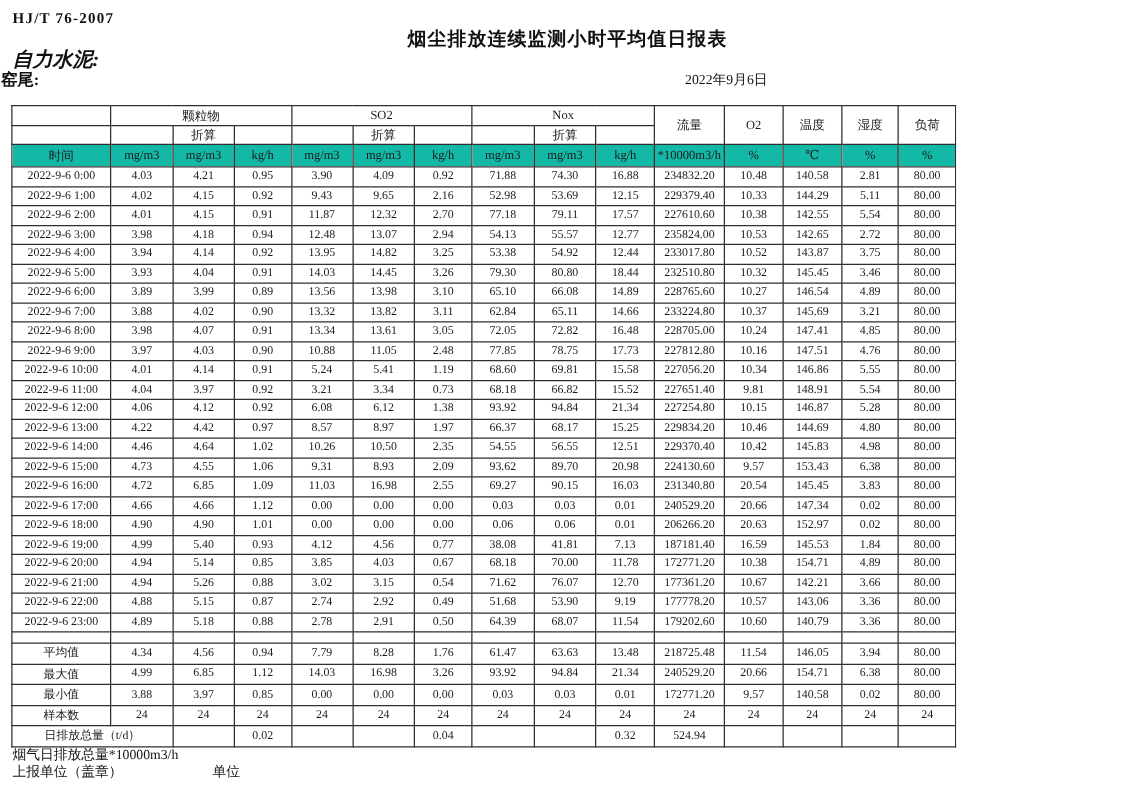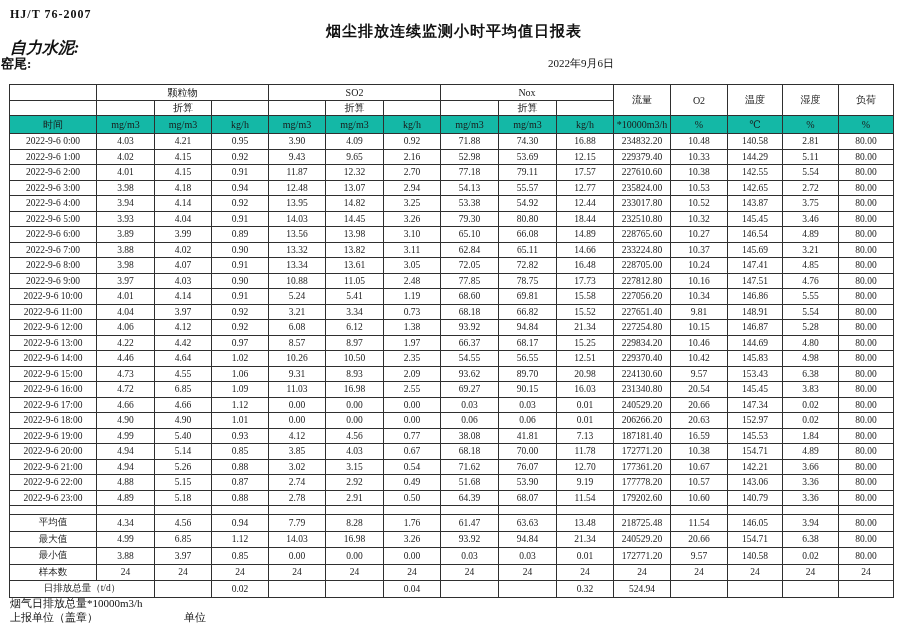--- a/index.html
+++ b/index.html
@@ -1,20 +1,20 @@
 <!DOCTYPE html>
 <html><head>
 <meta charset="utf-8">
 <style>
   html,body{margin:0;padding:0;}
   body{
     width:908px;height:632px;background:#ffffff;color:#111;
     font-family:"Liberation Serif","DejaVu Serif",serif;
   }
-  .page{position:relative;width:908px;height:632px;background:#fff;overflow:hidden;}
+  .page{position:relative;width:765px;height:632px;background:#fff;overflow:hidden;}
   .std-code{position:absolute;left:10px;top:7px;font-weight:bold;font-size:12px;letter-spacing:1px;}
   .report-title{position:absolute;left:0;top:22px;width:908px;text-align:center;font-weight:bold;font-size:15px;letter-spacing:1px;}
   .company{position:absolute;left:10px;top:38px;font-weight:bold;font-size:16px;font-style:italic;}
   .kiln{position:absolute;left:1px;top:55px;font-weight:bold;font-size:13px;}
   .report-date{position:absolute;left:548px;top:56px;font-size:11px;}
   table.report{
     position:absolute;left:9px;top:84px;border-collapse:collapse;table-layout:fixed;
     border:1px solid #222;
   }
   table.report td{
@@ -24,21 +24,21 @@
   }
   tr.hrow1 td{height:15px;font-size:10px;}
   tr.hrow2 td{height:13px;font-size:10px;}
   tr.unitrow td{height:17px;font-size:10px;background:#14b8a6;}
   tr.spacer-row td{height:8px;}
   tr.summary-row td{height:15.5px;}
   tr.daily-total-row td{height:15.5px;}
   td.left-cell{text-align:left;padding-left:4px;}
   .footer-line1{position:absolute;left:10px;top:596px;font-size:11px;}
   .footer-line2{position:absolute;left:10px;top:610px;font-size:11px;}
-  .footer-unit{position:absolute;left:184px;top:610px;font-size:11px;}
+  .footer-unit{position:absolute;left:170px;top:610px;font-size:11px;}
 </style>
 </head>
 <body>
 
 <div class="page">
 
   <div class="std-code">HJ/T 76-2007</div>
   <div class="report-title">烟尘排放连续监测小时平均值日报表</div>
   <div class="company">自力水泥:</div>
   <div class="kiln">窑尾:</div>

